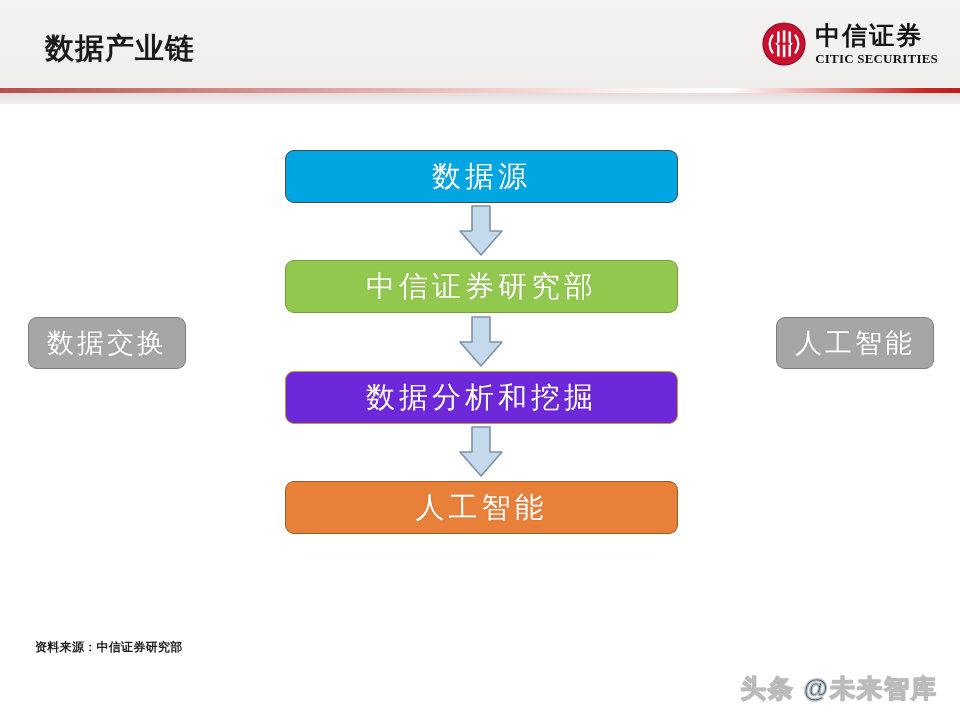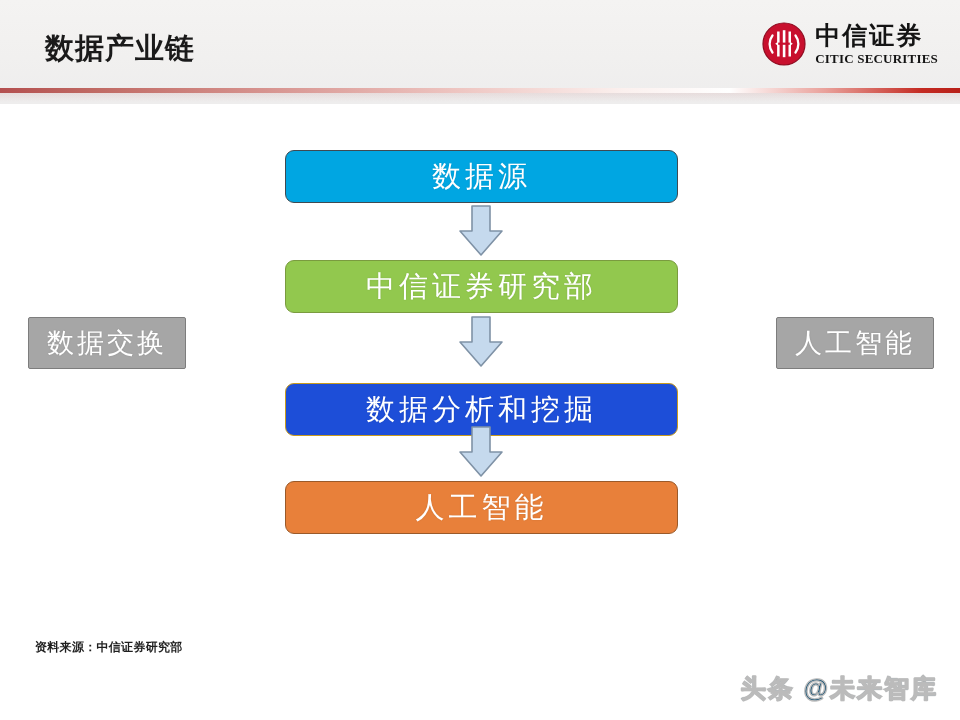--- a/index.html
+++ b/index.html
@@ -135,31 +135,31 @@
     font-size: 29px;
     font-weight: normal;
     color: #ffffff;
     letter-spacing: 4px;
     text-shadow: 0 0 2px rgba(0,0,0,0.12);
     white-space: nowrap;
   }
 
   .node-source   { top: 150px; background: #00a6e2; border: 1.4px solid #3f4a52; }
   .node-storage  { top: 260px; background: #92c84e; border: 1.4px solid #7a9b3f; }
-  .node-analysis { top: 371px; background: #1d4ed8; border: 1.4px solid #c89b1d; margin-top: 12px; }
+  .node-analysis { top: 371px; background: #6d28d9; border: 1.4px solid #c89b1d; }
   .node-ai       { top: 481px; background: #e8803a; border: 1.4px solid #9a5a2a; }
 
   
   .node-side {
     position: absolute;
     width: 158px;
     height: 52px;
     top: 317px;
     box-sizing: border-box;
-    border-radius: 2px;
+    border-radius: 9px;
     background: #a6a6a6;
     border: 1.4px solid #7d7d7d;
     display: flex;
     align-items: center;
     justify-content: center;
     font-family: "Liberation Serif", "DejaVu Serif", serif;
     font-size: 27px;
     color: #ffffff;
     letter-spacing: 3px;
     text-shadow: 0 0 2px rgba(0,0,0,0.12);

